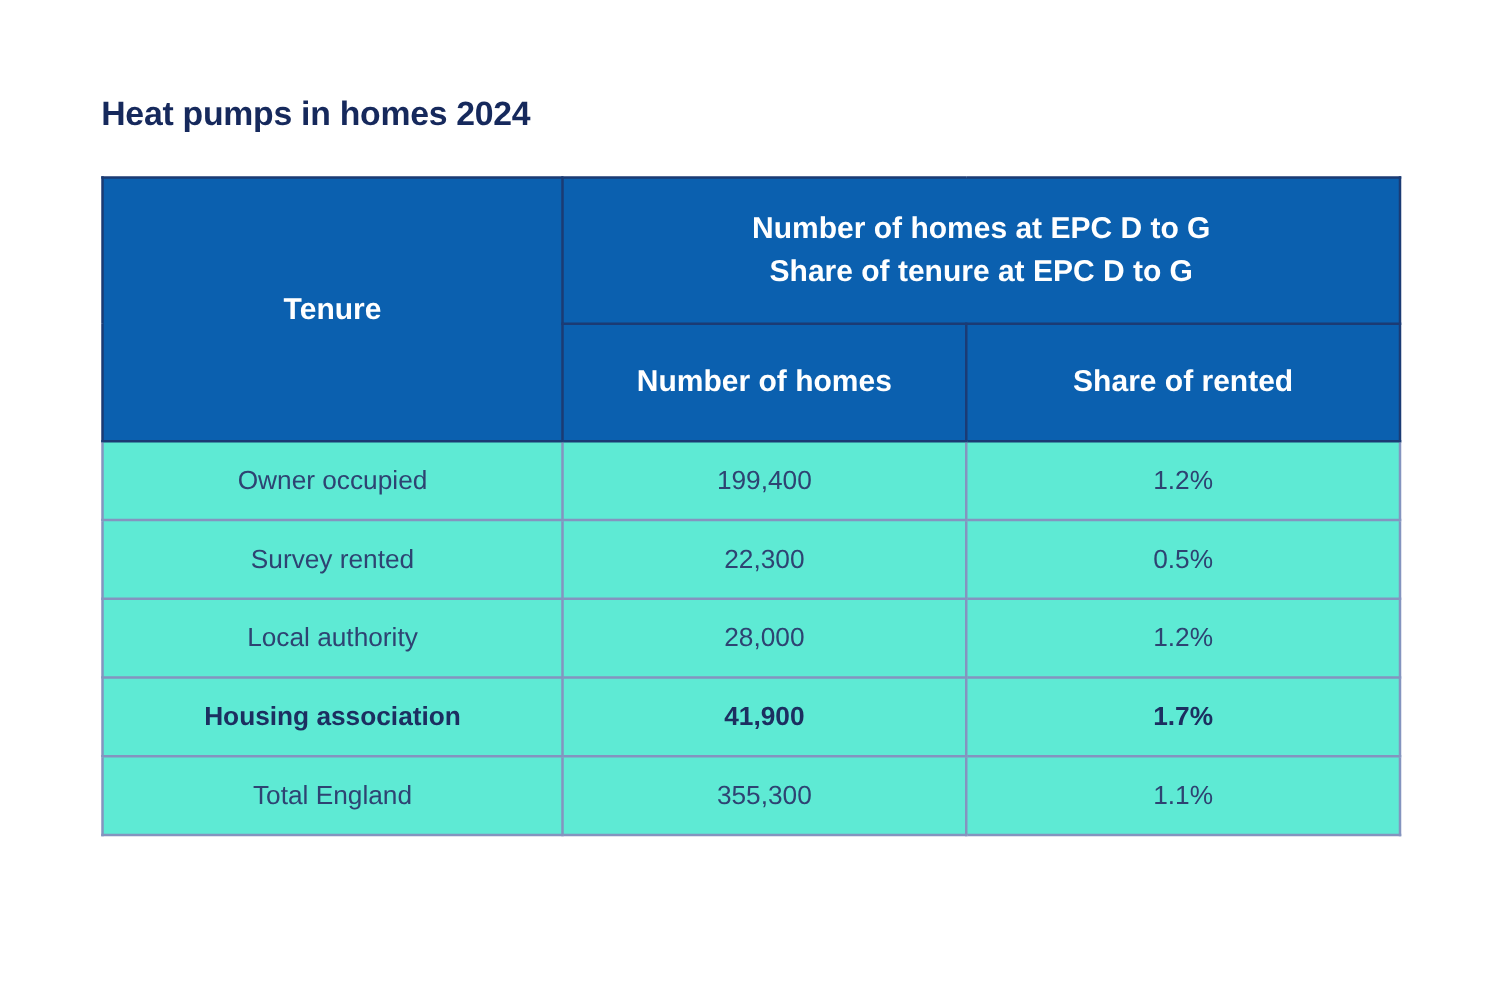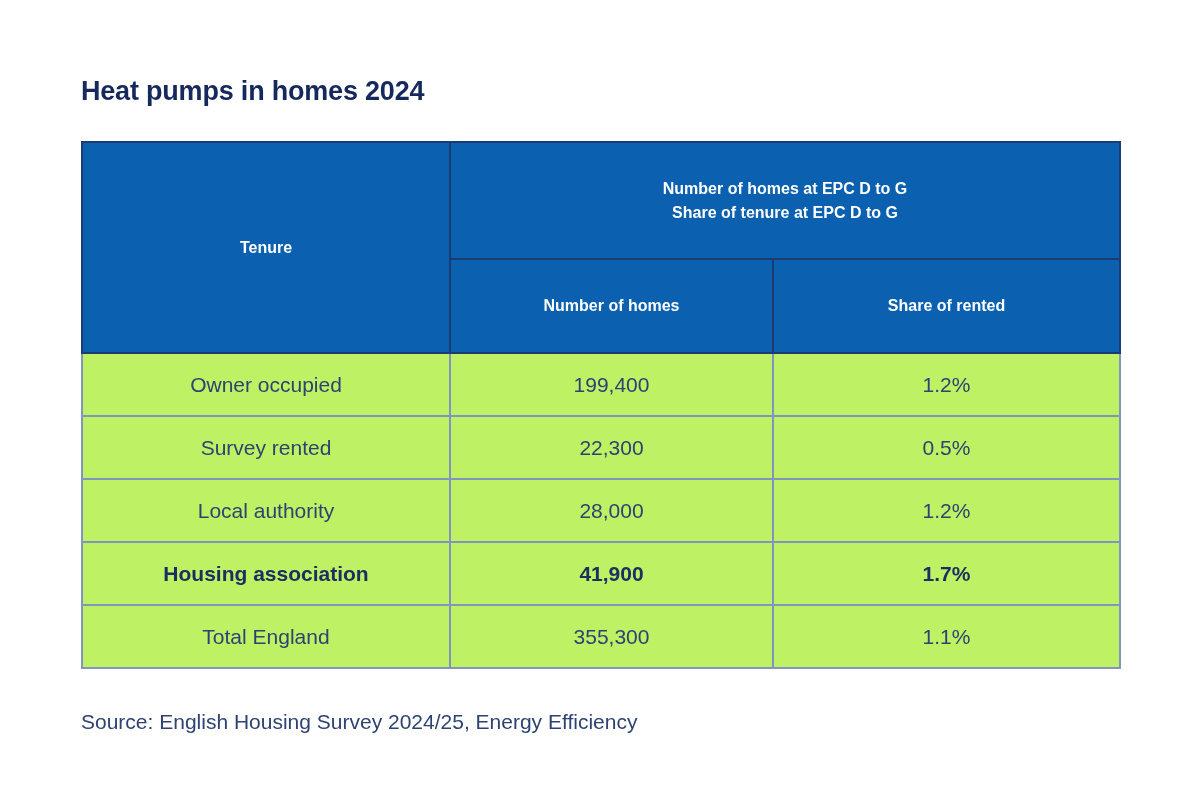--- a/index.html
+++ b/index.html
@@ -50,21 +50,21 @@
   }
 
   table.data-table col.col-tenure { width: 368px; }
   table.data-table col.col-number { width: 323px; }
   table.data-table col.col-share  { width: 347px; }
 
   
   .data-table thead th {
     background: #0b60af;
     color: #ffffff;
-    font-size: 16px;
+    font-size: 24px;
     font-weight: bold;
     text-align: center;
     vertical-align: middle;
     padding: 0;
     border: 2px solid #1b3b74;
   }
 
   th.th-tenure {
     height: 207px;
     font-size: 20px;
@@ -77,21 +77,21 @@
   }
   th.th-group .group-line { display: block; }
 
   th.th-sub {
     height: 92px;
   }
 
   
   .data-table tbody td {
     height: 61px;
-    background: #bef264;
+    background: #5eead4;
     color: #2e4372;
     font-size: 21px;
     font-weight: normal;
     text-align: center;
     vertical-align: middle;
     padding: 0 10px;
     border: 2px solid #8494bf;
   }
 
   .data-table tbody tr.row-highlight td {
@@ -160,15 +160,14 @@
         </tr>
         <tr>
           <td>Total England</td>
           <td>355,300</td>
           <td>1.1%</td>
         </tr>
       </tbody>
     </table>
   </div>
 
-  <div class="source-note">Source: English Housing Survey 2024/25, Energy Efficiency</div>
 
 </div>
 
 </body></html>

